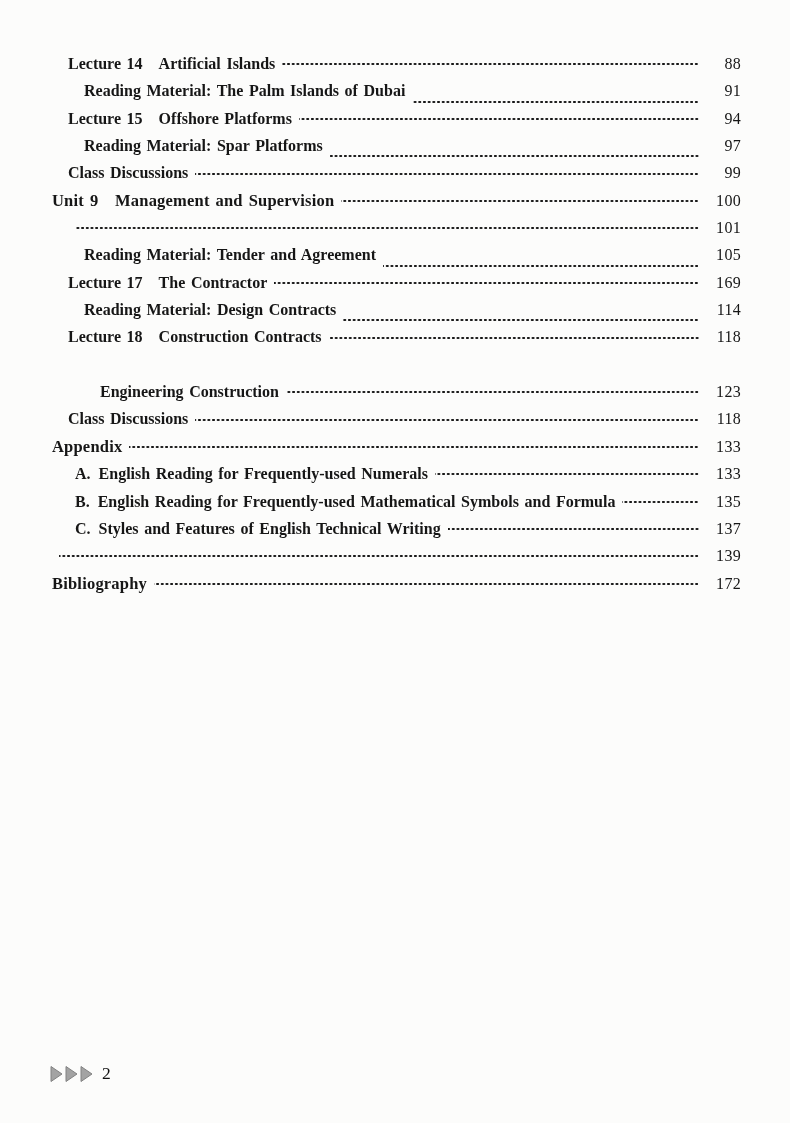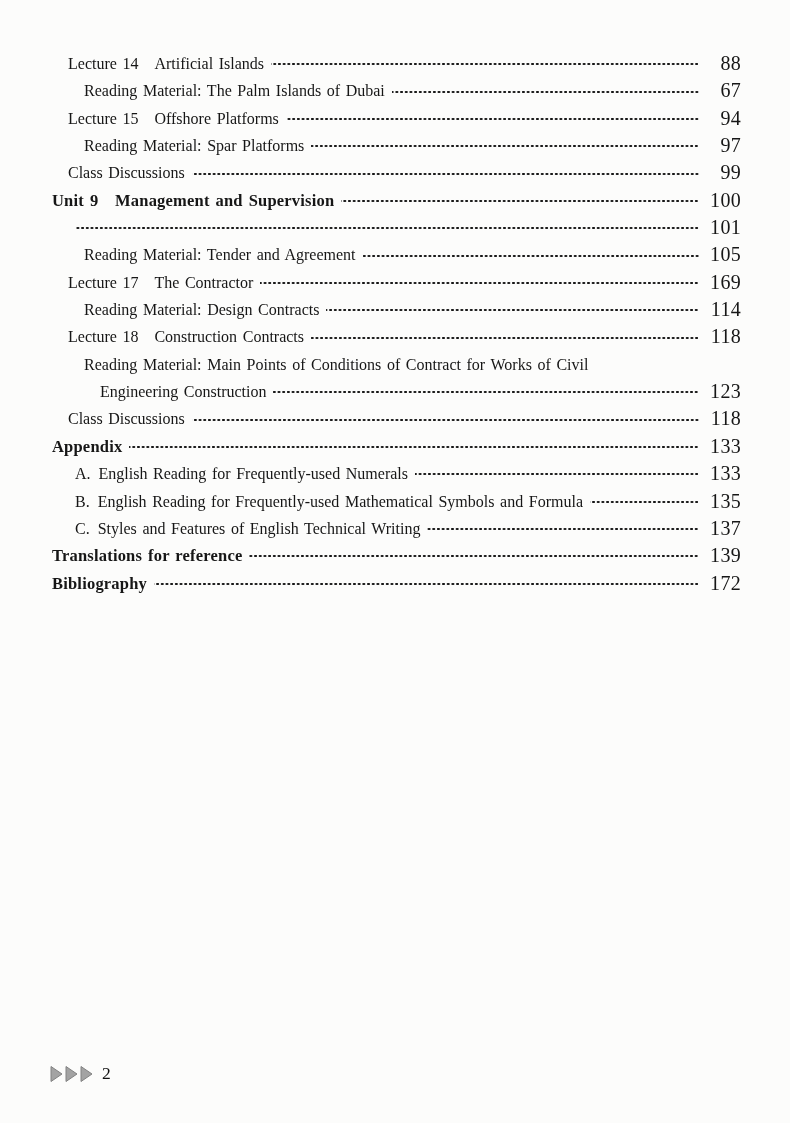--- a/index.html
+++ b/index.html
@@ -23,41 +23,41 @@
   }
   .row {
     display: flex;
     align-items: center;
     line-height: 27.35px;
     height: 27.35px;
     font-size: 16px;
     word-spacing: 1.6px;
     white-space: nowrap;
   }
-  .row .txt { flex: 0 0 auto; white-space: pre; }
+  .row .txt { flex: 0 0 auto; white-space: pre; font-weight: bold; }
   .row.bold .txt { font-weight: bold; font-size: 16.5px; letter-spacing: 0.2px; }
   .lvl1 { padding-left: 16px; }
   .lvlabc { padding-left: 23px; }
-  .lvl2 { padding-left: 32px; }
+  .lvl2 { padding-left: 32px; align-items: flex-end; }
   .lvl3 { padding-left: 48px; justify-content: flex-end; }
   .leader {
     flex: 1 1 auto;
     height: 6px;
     margin: 1px 8px 0 7px;
     background-image: radial-gradient(circle, #141414 1.02px, rgba(0,0,0,0) 1.35px);
     background-size: 4.7px 6px;
     background-repeat: repeat-x;
     background-position: right center;
   }
   .noleader .leader { background: none; }
   .row .pg {
     flex: 0 0 auto;
     min-width: 34px;
     text-align: right;
-    font-size: 20px;
+    font-size: 16px;
     letter-spacing: 0.3px;
   }
   .footer {
     position: absolute;
     left: 50px;
     top: 1063px;
     display: flex;
     align-items: center;
   }
   .arrows { display: inline-block; width: 45px; height: 18px; }
@@ -76,21 +76,21 @@
 
     <div class="row lvl1">
       <span class="txt">Lecture 14 Artificial Islands</span>
       <span class="leader"></span>
       <span class="pg">88</span>
     </div>
 
     <div class="row lvl2">
       <span class="txt">Reading Material: The Palm Islands of Dubai</span>
       <span class="leader"></span>
-      <span class="pg">67</span>
+      <span class="pg">91</span>
     </div>
 
     <div class="row lvl1">
       <span class="txt">Lecture 15 Offshore Platforms</span>
       <span class="leader"></span>
       <span class="pg">94</span>
     </div>
 
     <div class="row lvl2">
       <span class="txt">Reading Material: Spar Platforms</span>
@@ -133,21 +133,20 @@
       <span class="pg">114</span>
     </div>
 
     <div class="row lvl1">
       <span class="txt">Lecture 18 Construction Contracts</span>
       <span class="leader"></span>
       <span class="pg">118</span>
     </div>
 
     <div class="row lvl2 noleader">
-      <span class="txt">Reading Material: Main Points of Conditions of Contract for Works of Civil</span>
       <span class="leader"></span>
       <span class="pg"></span>
     </div>
 
     <div class="row lvl3">
       <span class="txt">Engineering Construction</span>
       <span class="leader"></span>
       <span class="pg">123</span>
     </div>
 
@@ -175,21 +174,20 @@
       <span class="pg">135</span>
     </div>
 
     <div class="row lvlabc">
       <span class="txt">C. Styles and Features of English Technical Writing</span>
       <span class="leader"></span>
       <span class="pg">137</span>
     </div>
 
     <div class="row bold">
-      <span class="txt">Translations for reference</span>
       <span class="leader"></span>
       <span class="pg">139</span>
     </div>
 
     <div class="row bold">
       <span class="txt">Bibliography</span>
       <span class="leader"></span>
       <span class="pg">172</span>
     </div>
 

